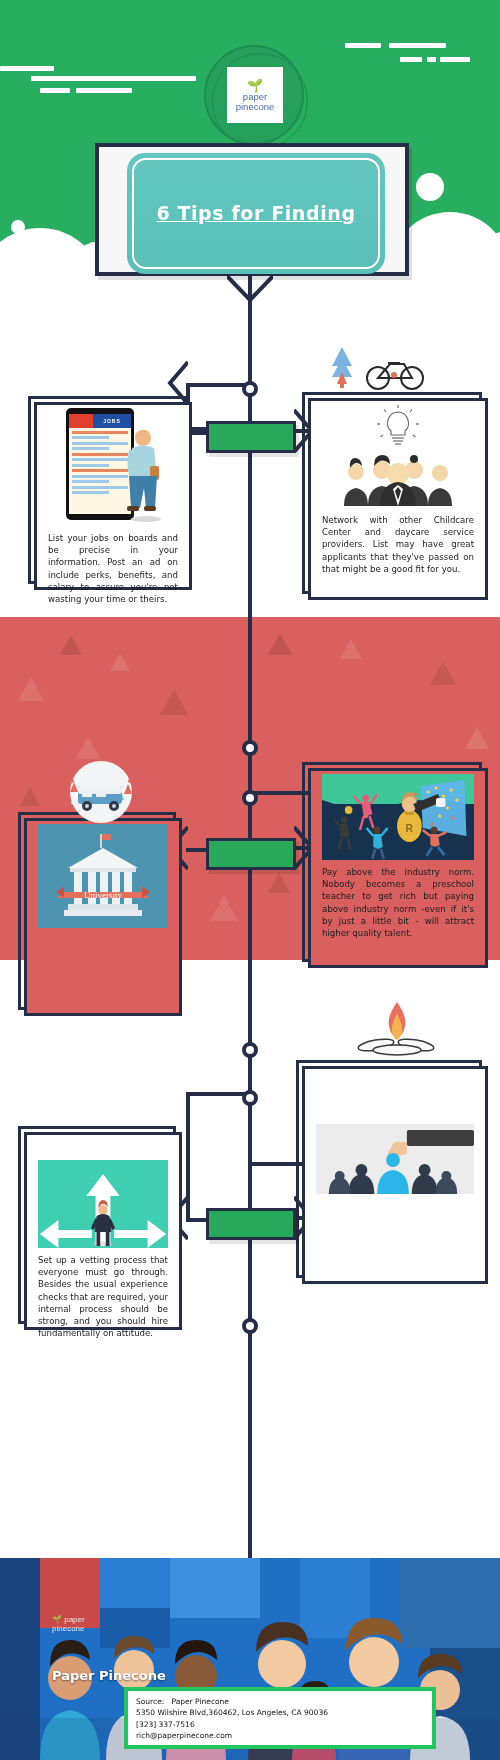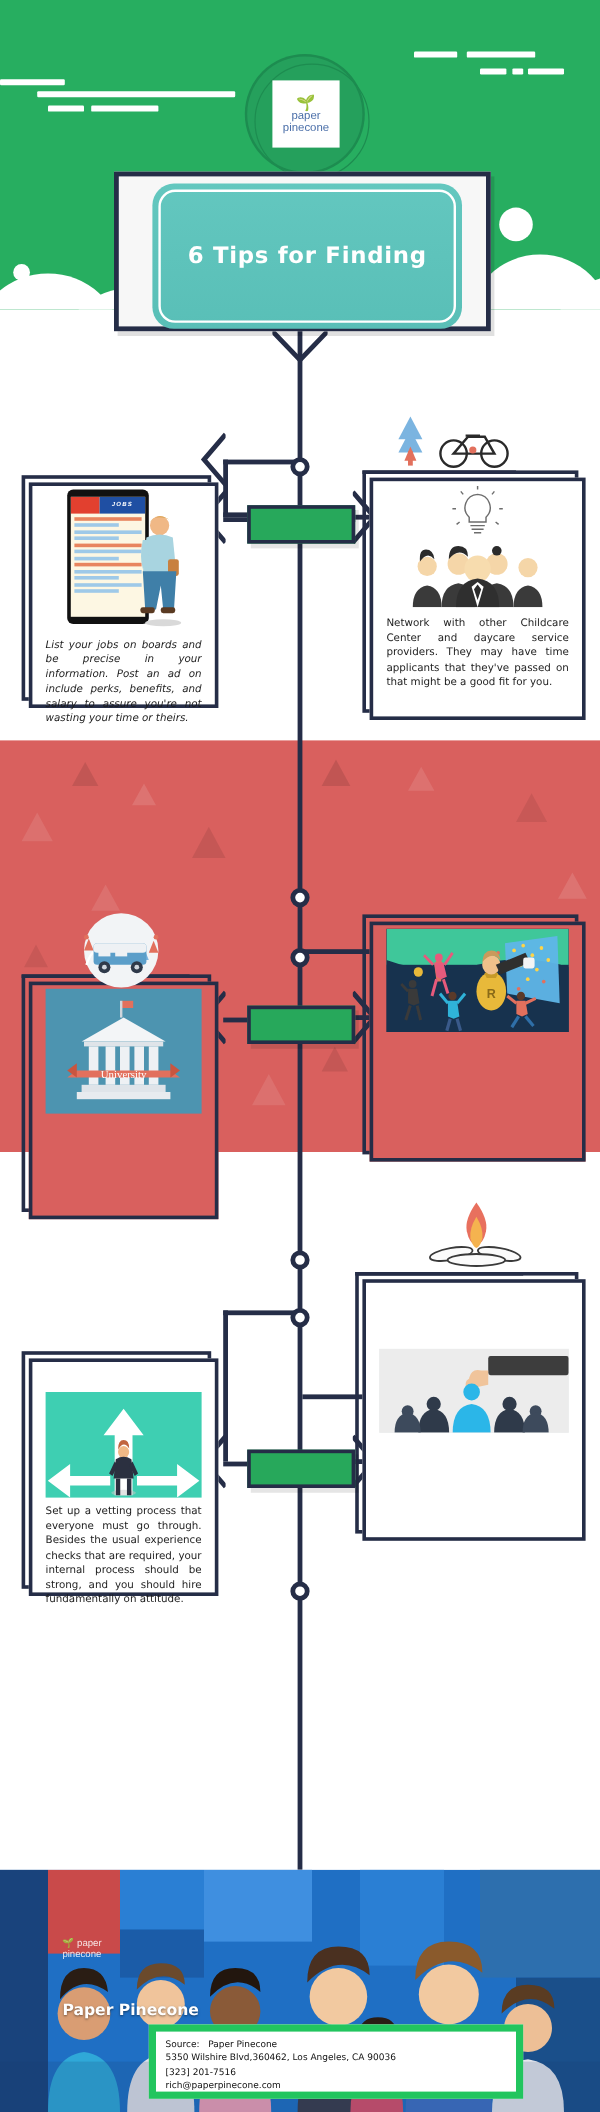--- a/index.html
+++ b/index.html
@@ -60,20 +60,21 @@
     border-radius: 18px; padding: 5px;
   }
   .title-inner2 {
     width: 100%; height: 100%; border: 2px solid #ffffff; border-radius: 14px;
     display: flex; align-items: center; justify-content: center;
   }
   .title-text {
     color: #fff; font-weight: bold; font-size: 19px; line-height: 1.22;
     text-align: left; letter-spacing: .6px;
     font-family: "DejaVu Sans", sans-serif;
+    text-decoration: underline;
   }
   .title-notch {
     position: absolute; left: 227px; top: 276px; width: 46px; height: 26px; z-index: 5;
   }
 
   
   .band-red {
     position: absolute; left: 0; top: 617px; width: 500px; height: 343px;
     background: #d9605e; overflow: hidden;
   }
@@ -168,21 +169,21 @@
     font-size: 13px; font-weight: bold; z-index: 12;
     font-family: "DejaVu Sans", sans-serif;
     text-shadow: 0 1px 2px rgba(0,0,0,.5);
   }
   .footer-logo {
     position: absolute; left: 52px; top: 1616px; width: 44px; height: 34px;
     opacity: .85; z-index: 12; color: #fff; font-size: 8px; line-height: 1.1;
   }
   .source-box {
     position: absolute; left: 124px; top: 1687px; width: 312px; height: 62px;
-    background: #fff; border: 6px solid #22c55e; z-index: 12;
+    background: #fff; border: 4px solid #22c55e; z-index: 12;
     padding: 5px 8px; font-size: 7.5px; line-height: 1.5; color: #111;
     font-family: "DejaVu Sans", sans-serif;
   }
 </style>
 </head>
 <body>
 
 <div class="page">
 
   <div class="hero">
@@ -302,21 +303,21 @@
   </svg>
   <svg class="arrowjoint" style="left:294px;top:1195px;width:30px;height:46px;" viewBox="0 0 30 46">
     <path d="M0 2 L18 23 L0 44" fill="none" stroke="#252d47" stroke-width="4"></path>
   </svg>
   <div class="connector" style="left:186px;top:1092px;width:62px;"></div>
   <div class="connector-v" style="left:186px;top:1092px;height:126px;"></div>
   <div class="connector" style="left:296px;top:1216px;width:26px;"></div>
   <div class="connector-v" style="left:318px;top:1162px;height:56px;"></div>
   <div class="connector" style="left:252px;top:1162px;width:70px;"></div>
 
-  <div class="card" style="left:18px;top:396px;width:158px;height:188px;font-style:italic;">
+  <div class="card" style="left:28px;top:396px;width:158px;height:188px;">
     <div class="card-outer"></div>
     <div class="card-inner"></div>
     <div class="card-body">
       <div class="card-figure jobsfig">
         <div class="phone">
           <div class="phone-screen">
             <div class="phone-top">
               <div class="ph-search"></div>
               <div class="ph-jobs">JOBS</div>
             </div>
@@ -396,21 +397,21 @@
             <circle cx="76" cy="5" r="4" fill="#2b2b2b"></circle>
             <circle cx="102" cy="19" r="8" fill="#f5d6a8"></circle>
             <path d="M90 52 q0 -16 12 -18 q12 2 12 18z" fill="#3a3a3a"></path>
             <circle cx="60" cy="20" r="11" fill="#f7dcae"></circle>
             <path d="M42 52 q0 -22 18 -24 q18 2 18 24z" fill="#2f2f2f"></path>
             <path d="M60 31 l-5 4 l5 17 l5 -17z" fill="#fff"></path>
             <path d="M60 33 l-3 4 l3 9 l3 -9z" fill="#2b2b2b"></path>
           </g>
         </svg>
       </div>
-      <div class="card-text">Network with other Childcare Center and daycare service providers. They may have time applicants that they've passed on that might be a good fit for you.</div>
+      <div class="card-text">Network with other Childcare Center and daycare service providers. List may have great applicants that they've passed on that might be a good fit for you.</div>
     </div>
   </div>
 
   <svg class="ornament" style="left:62px;top:760px;width:78px;height:66px;" viewBox="0 0 78 66">
     <circle cx="39" cy="32" r="31" fill="#f2f4f6"></circle>
     <path d="M10 44 q6 -18 16 -10" fill="none" stroke="#fff" stroke-width="2"></path>
     <path d="M12 22 L16 32 L8 32 Z" fill="#e2705d"></path>
     <path d="M66 24 L70 34 L62 34 Z" fill="#e2705d"></path>
     <path d="M58 30 L62 40 L54 40 Z" fill="#7bb4e0"></path>
     <rect x="16" y="26" width="44" height="18" rx="3" fill="#5b9ec9"></rect>
@@ -522,20 +523,21 @@
               <circle cx="118" cy="56" r="3.6" fill="#5a3a2a"></circle>
               <path d="M114 60 l8 0 l2 11 l-5 2 l-5 -2z" fill="#e2705d"></path>
               <path d="M114 62 l-8 -6" stroke="#e2705d" stroke-width="2.6"></path>
               <path d="M122 62 l9 -4" stroke="#e2705d" stroke-width="2.6"></path>
               <path d="M116 73 l-6 9" stroke="#2f6fa8" stroke-width="2.8"></path>
               <path d="M122 73 l7 8" stroke="#2f6fa8" stroke-width="2.8"></path>
             </g>
           </svg>
         </div>
       </div>
+      <div class="card-text">Pay above the industry norm. Nobody becomes a preschool teacher to get rich but paying above industry norm -even if it's by just a little bit - will attract higher quality talent.</div>
     </div>
   </div>
 
   <div class="card" style="left:18px;top:1126px;width:158px;height:198px;padding-left:44px;">
     <div class="card-outer"></div>
     <div class="card-inner"></div>
     <div class="card-body">
       <div class="card-figure" style="margin-top:22px;">
         <div class="img-block vet-img">
           <svg width="100%" height="100%" viewBox="0 0 140 88" preserveAspectRatio="none">
@@ -655,17 +657,17 @@
   </div>
   <div class="brandname">Paper Pinecone</div>
 
   <div class="source-box">
     <div>
       <span>Source:</span>
       &nbsp;
       <span>Paper Pinecone</span>
     </div>
     <div>5350 Wilshire Blvd,360462, Los Angeles, CA 90036</div>
-    <div>[323] 201-7516</div>
+    <div>[323] 337-7516</div>
     <div>rich@paperpinecone.com</div>
   </div>
 
 </div>
 
 </body></html>

